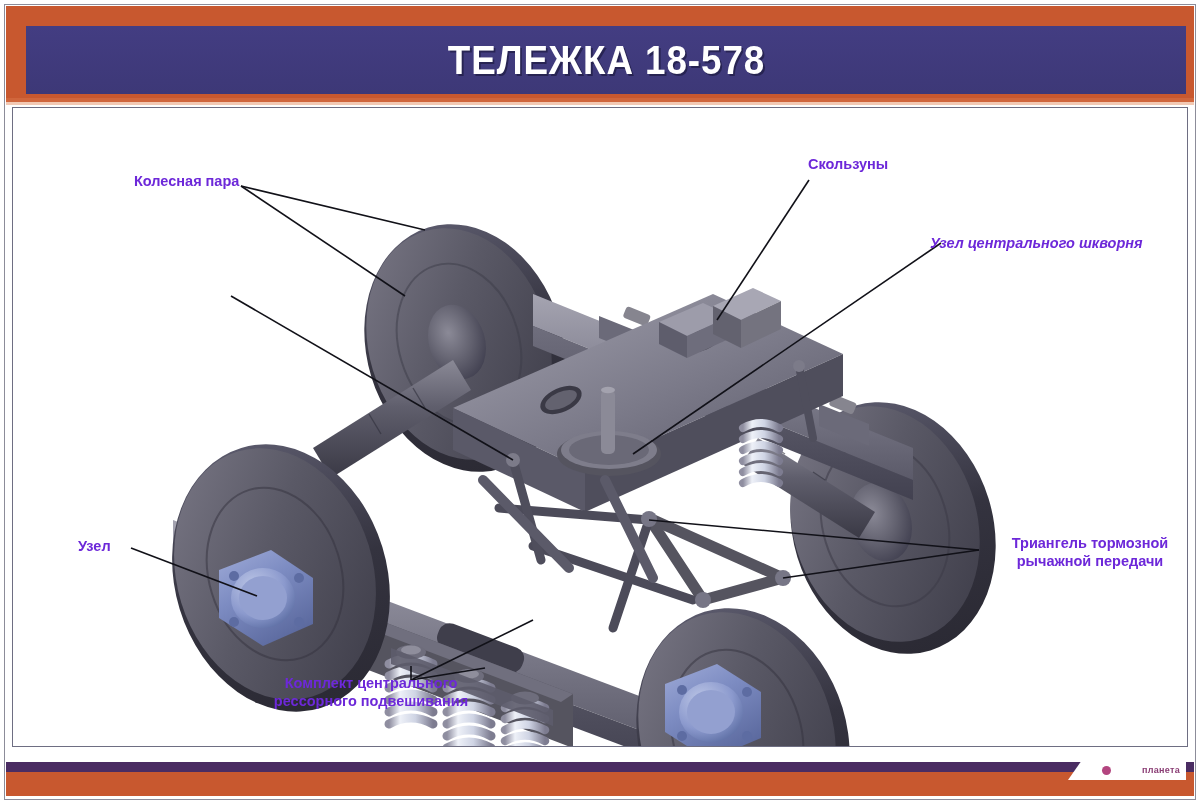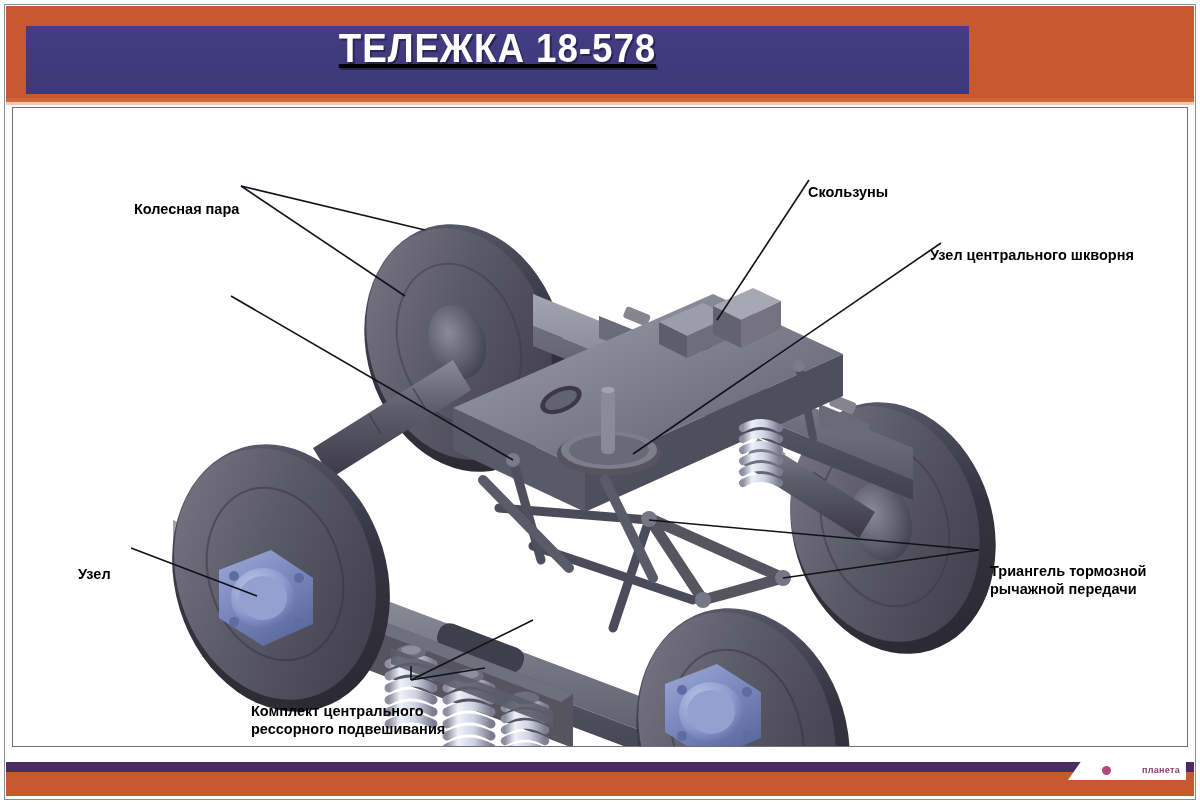--- a/index.html
+++ b/index.html
@@ -23,25 +23,25 @@
   }
   
   .header-band{
     position:absolute;left:6px;top:6px;width:1188px;height:92px;
     background:#c8582f;
     box-sizing:border-box;
     border:1px solid #a8estimated;
   }
   .header-band{border:none;}
   .header-inner{
-    position:absolute;left:20px;top:20px;width:943px;height:68px;
+    position:absolute;left:20px;top:20px;width:1160px;height:68px;
     background:#3f3a7d;
     background:linear-gradient(180deg,#433d82 0%,#3d3877 100%);
     box-sizing:border-box;
-    display:flex;justify-content:center;text-decoration:underline;
+    display:flex;align-items:center;justify-content:center;
   }
   .poster-title{
     color:#ffffff;
     font-size:40px;
     font-weight:bold;
     letter-spacing:1px;
     font-family:"Liberation Sans","DejaVu Sans",sans-serif;
     transform:scaleX(0.92);
     text-shadow:2px 2px 0 rgba(20,18,50,0.55);
     white-space:nowrap;
@@ -87,27 +87,26 @@
   }
   .brand-dot{
     width:9px;height:9px;border-radius:50%;
     background:#b3457f;margin-right:3px;flex:none;
   }
   
   .label{
     position:absolute;
     font-size:14.5px;
     font-weight:bold;
-    color:#000000;
+    color:#6d28d9;
     line-height:1.25;
     white-space:pre-line;
     font-family:"Liberation Sans","DejaVu Sans",sans-serif;
-    margin-top:28px;
-  }
-  .label.center{text-align:left;}
+  }
+  .label.center{text-align:center;}
   svg.figure{position:absolute;left:0;top:0;}
   svg.leaders{position:absolute;left:0;top:0;pointer-events:none;}
 </style>
 </head>
 <body>
 
 <div class="poster">
 
   <div class="outer-frame"></div>
 
@@ -371,21 +370,21 @@
   <div class="label" style="left:134px;top:172px;">Колесная пара</div>
 
 
   <div class="label" style="left:78px;top:537px;">Узел</div>
 
   <div class="label center" style="left:251px;top:674px;width:240px;">Комплект центрального
 рессорного подвешивания</div>
 
   <div class="label" style="left:808px;top:155px;">Скользуны</div>
 
-  <div class="label" style="left:930px;top:218px;">Узел центрального шкворня</div>
+  <div class="label" style="left:930px;top:234px;font-style:italic;">Узел центрального шкворня</div>
 
   <div class="label center" style="left:990px;top:534px;width:200px;">Триангель тормозной
 рычажной передачи</div>
 
   <div class="bottom-purple"></div>
   <div class="bottom-orange"></div>
   <div class="brand-tag">
     <span class="brand-dot"></span>
     <span class="brand-text">планета</span>
   </div>

